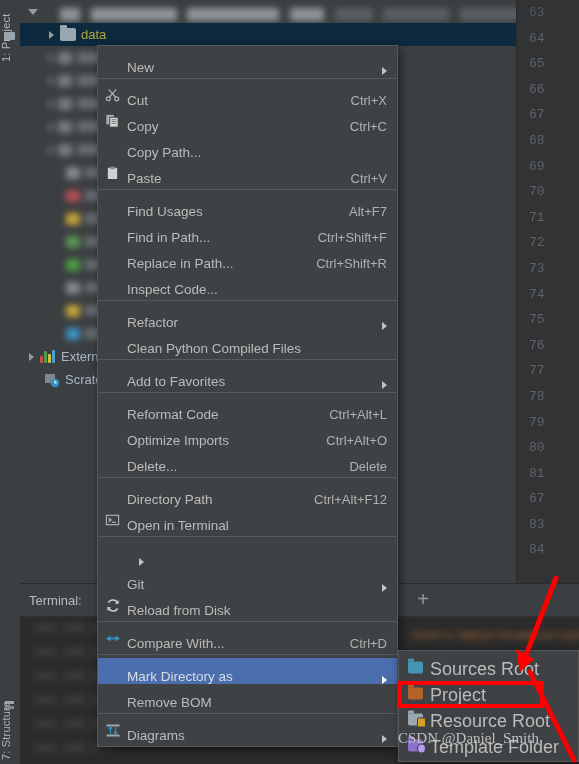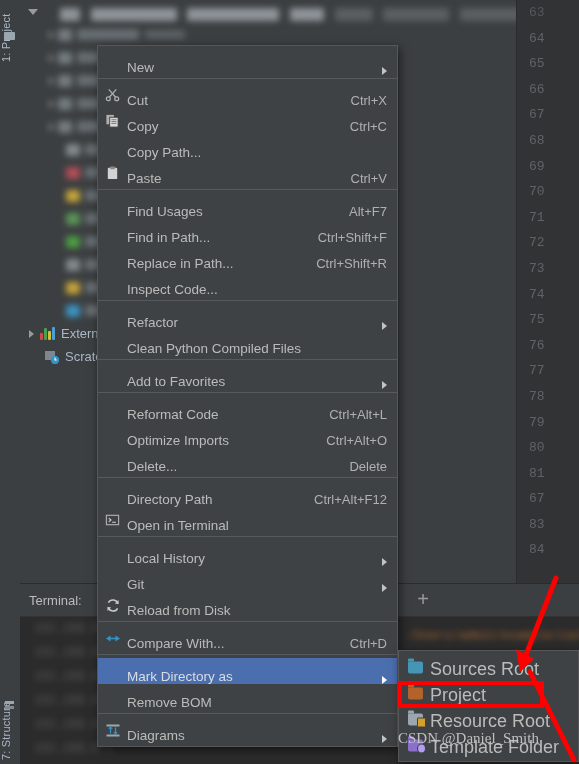--- a/index.html
+++ b/index.html
@@ -392,20 +392,27 @@
         <span class="seg" style="width:20px"></span>
         <span class="seg" style="width:86px"></span>
         <span class="seg" style="width:92px"></span>
         <span class="seg" style="width:34px"></span>
         <span class="seg dim" style="width:38px"></span>
         <span class="seg dim" style="width:66px"></span>
         <span class="seg dim" style="width:72px"></span>
       </div>
     </div>
 
+    <div class="tree-row selected" style="padding-left:24px;">
+      <div class="twisty">
+          <i></i>
+        </div>
+      <div class="folder-ico"></div>
+      <span class="tree-label dir">data</span>
+    </div>
 
     <div class="tree-row blur-row" style="padding-left:24px;">
       <div class="twisty">
           <i></i>
         </div>
         <span class="blur-dot" style="background:#7d858a"></span>
       <span class="blur-chip" style="width:62px"></span>
         <span class="blur-chip small" style="width:40px"></span>
     </div>
     <div class="tree-row blur-row" style="padding-left:24px;">
@@ -659,21 +666,20 @@
           <rect x="1.5" y="3" width="13" height="10" fill="none" stroke="#b0b0b0" stroke-width="1.2"></rect>
           <path d="M4 6 L6.4 8 L4 10" stroke="#d0d0d0" stroke-width="1.2" fill="none"></path>
           <line x1="7.6" y1="10.4" x2="11.6" y2="10.4" stroke="#d0d0d0" stroke-width="1.2"></line>
         </svg>
       </span>
       <span class="mi-label">Open in Terminal</span>
     </div>
     <div class="mi-sep"></div>
 
     <div class="mi">
-      <span class="mi-label">Local History</span>
       <span class="mi-arrow"></span>
     </div>
     <div class="mi">
       <span class="mi-label">Git</span>
       <span class="mi-arrow"></span>
     </div>
     <div class="mi">
       <span class="mi-icon">
         <svg width="16" height="16" viewBox="0 0 16 16">
           <g fill="none" stroke="#c9c9c9" stroke-width="1.5">

